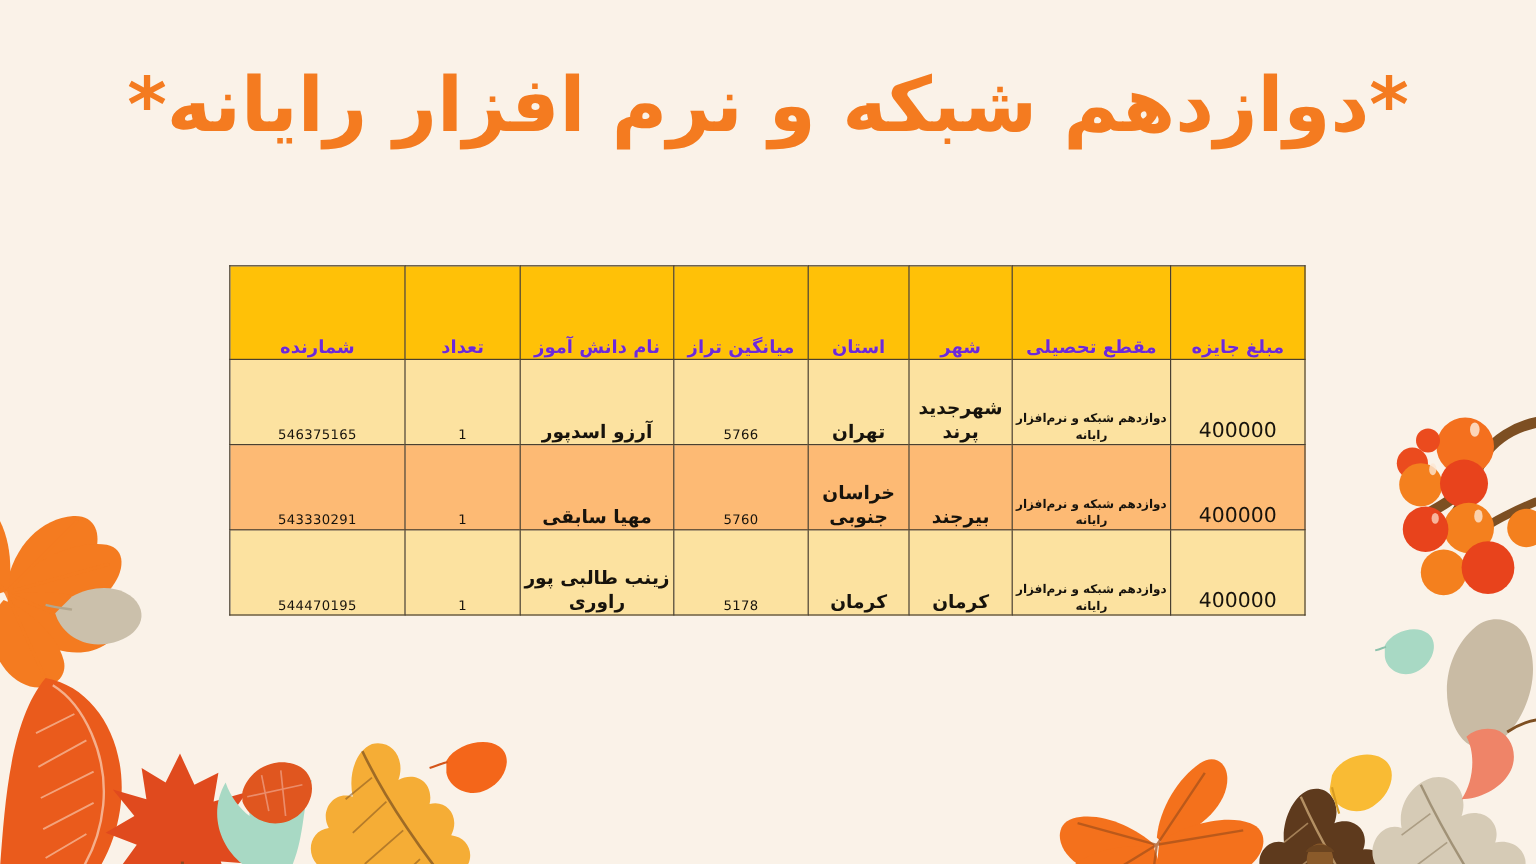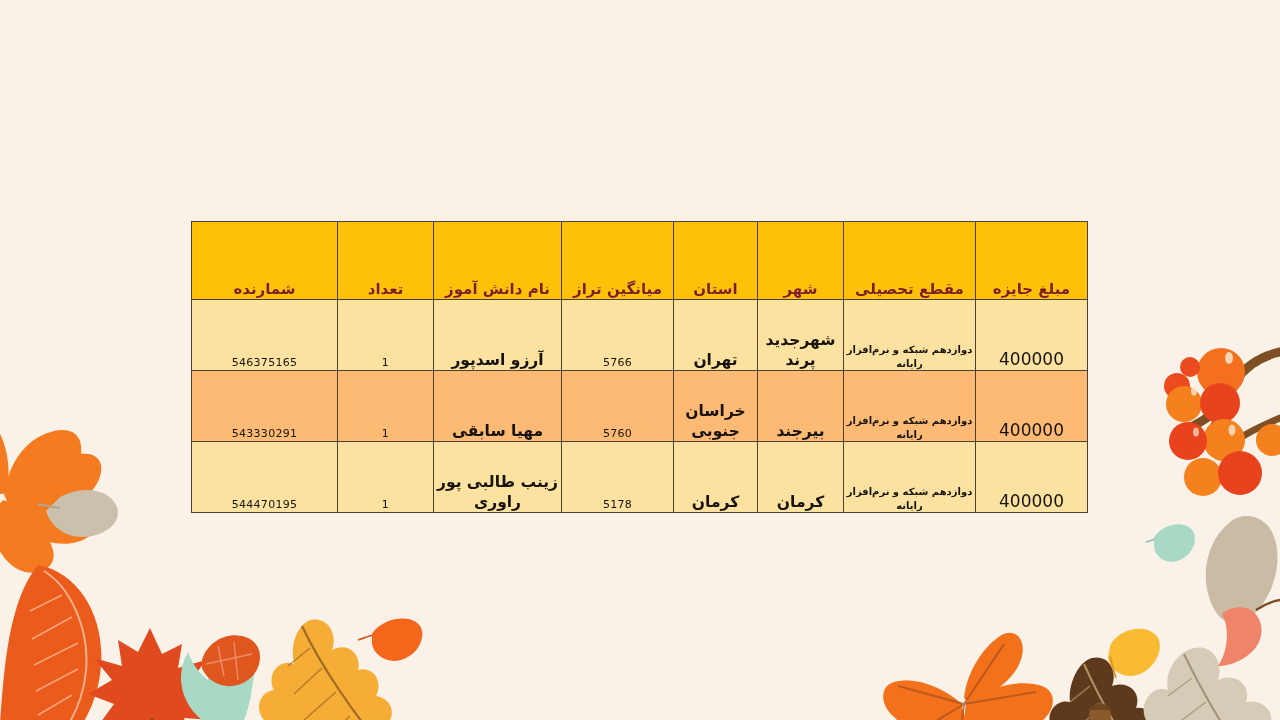--- a/index.html
+++ b/index.html
@@ -78,21 +78,21 @@
   }
   table#award-table th,
   table#award-table td {
     border: 1px solid #4a4030;
     padding: 0;
     vertical-align: bottom;
     text-align: center;
   }
   thead th {
     background: #ffc107;
-    color: #7f1d1d;
+    color: #6d28d9;
     height: 77px;
     font-size: 15px;
     font-weight: bold;
     line-height: 1.25;
     padding: 0 3px 8px 3px;
     vertical-align: bottom;
     text-shadow: 0 0 1px rgba(255,255,255,0.35);
     margin-left: 18px;
   }
   tbody tr {
@@ -260,20 +260,23 @@
         <path d="M44,2 C56,-6 70,-10 82,-8" stroke="#7d4f22" stroke-width="2.4" fill="none"></path>
       </g>
 
       <g transform="translate(1090,706)">
         <ellipse cx="10" cy="10" rx="11" ry="13" fill="#8a5a2a"></ellipse>
         <path d="M-2,4 C2,-4 18,-4 22,4 Z" fill="#6b4420"></path>
       </g>
     </svg>
   </div>
 
+  <div id="title-wrap">
+    <span id="slide-title">*دوازدهم شبکه و نرم افزار رایانه*</span>
+  </div>
 
   <div id="table-wrap">
     <table id="award-table">
       <colgroup>
         <col class="c-prize">
         <col class="c-grade">
         <col class="c-city">
         <col class="c-prov">
         <col class="c-avg">
         <col class="c-name">

